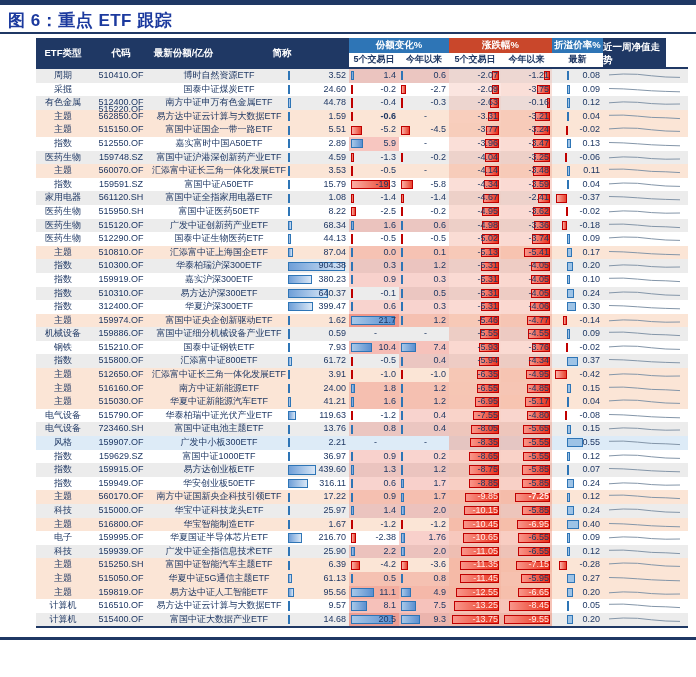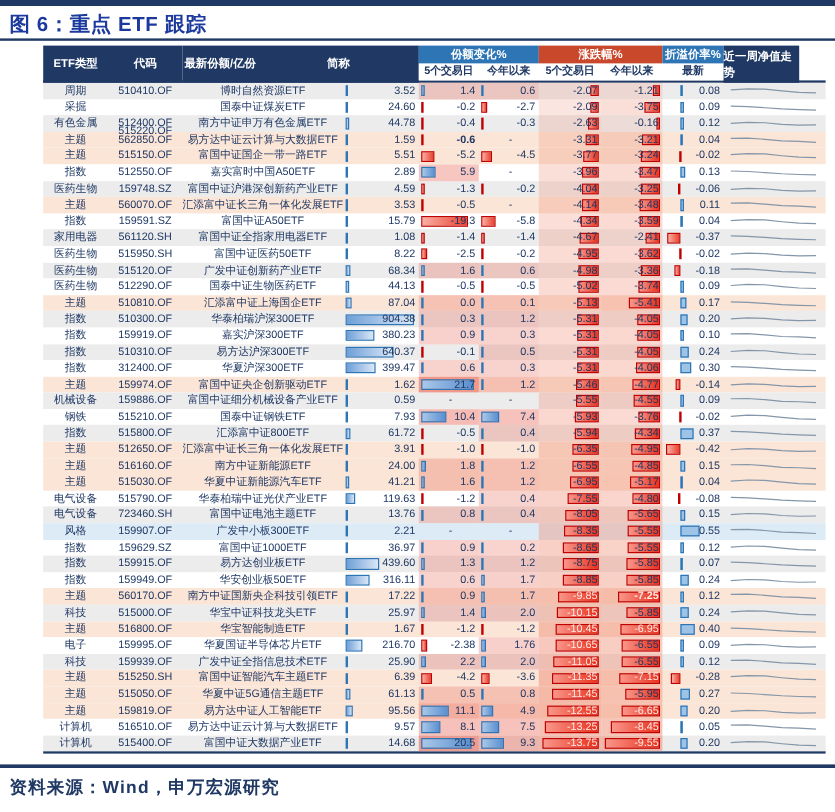--- a/index.html
+++ b/index.html
@@ -1452,14 +1452,13 @@
           <div class="cell " style="width: 85px;">
             <svg width="85" height="13.6" class="spark-svg">
               <polyline points="6.0,5.9 20.2,5.0 34.4,5.3 48.6,6.8 62.8,8.0 77.0,8.4" fill="none" stroke="#8496A9" stroke-width="1"></polyline>
             </svg>
           </div>
         </div>
       </div>
   </div>
 
   <div class="bottom-rule"></div>
-  <div class="footer">资料来源：Wind，申万宏源研究</div>
 </div>
 
 </body></html>

